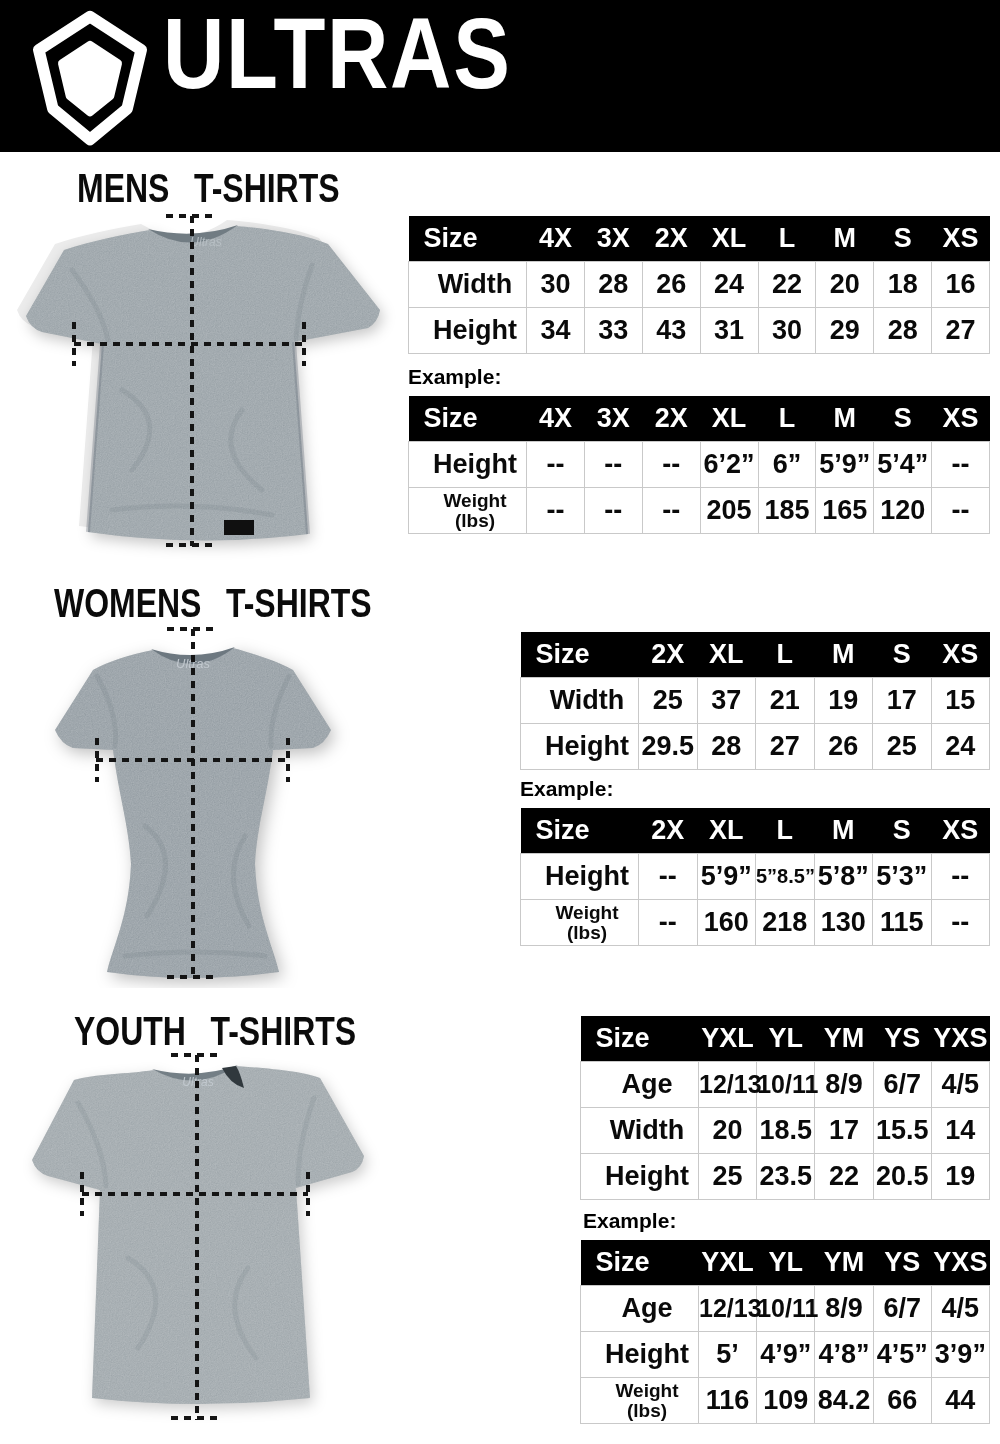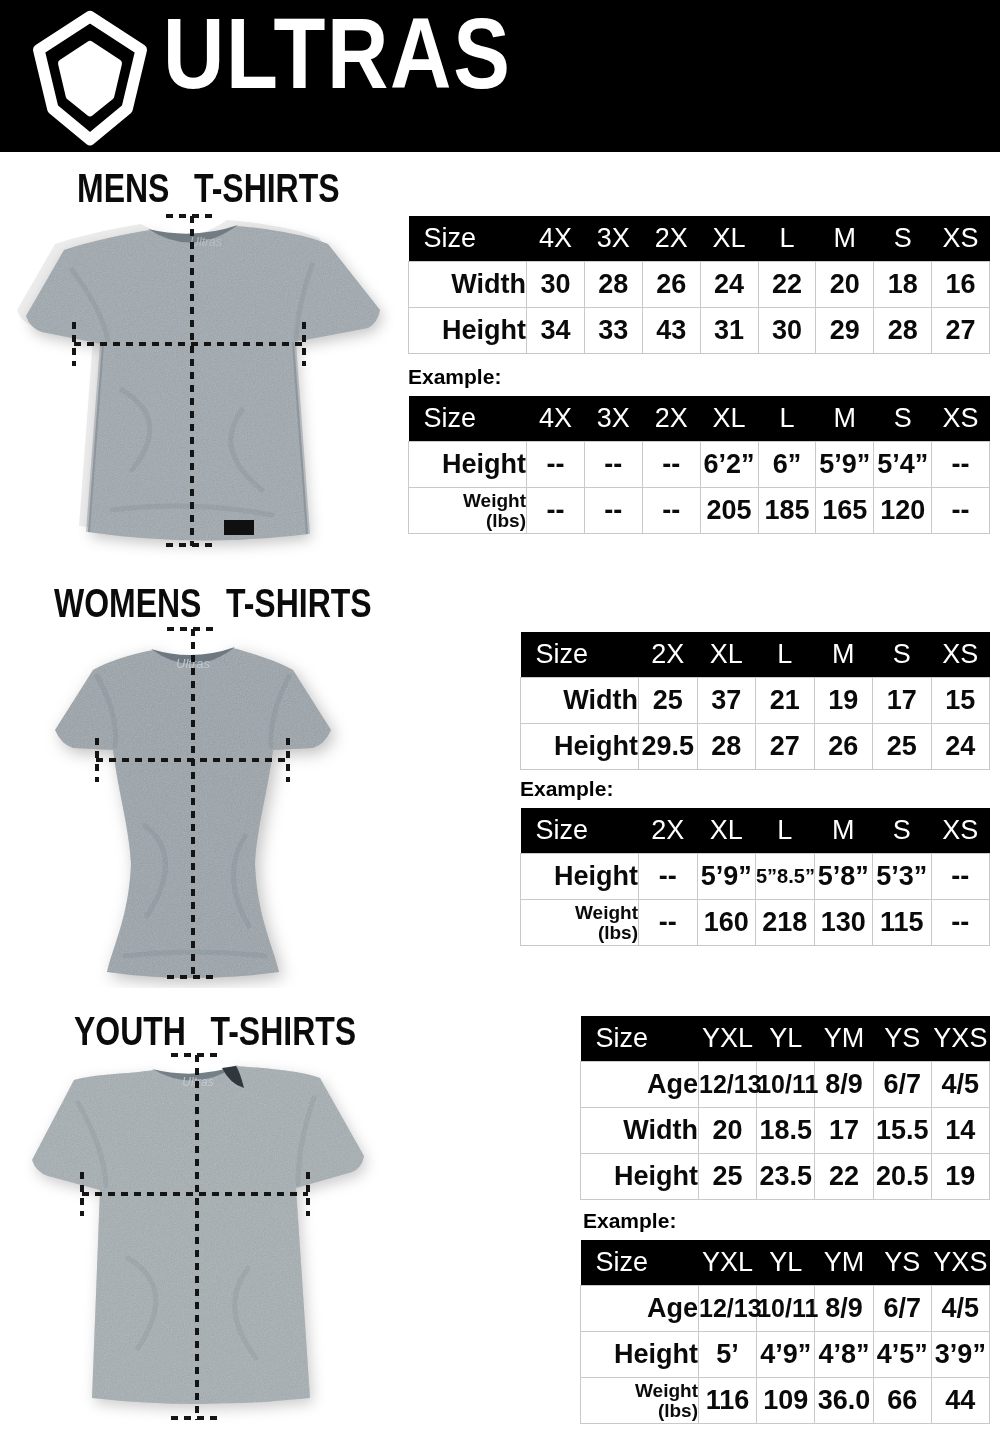--- a/index.html
+++ b/index.html
@@ -21,25 +21,25 @@
   #womens-title{left:54px;top:580px;}
   #youth-title{left:74px;top:1008px;}
 
   .example-label{position:absolute;font-weight:700;font-size:21px;color:#000;}
   #mens-example-label{left:408px;top:365px;}
   #womens-example-label{left:520px;top:777px;}
   #youth-example-label{left:583px;top:1209px;}
 
   
   .tbl{position:absolute;border-collapse:collapse;table-layout:fixed;background:#fff;}
-  .tbl thead th{background:#000;color:#fff;border:0;font-weight:400;font-size:27px;height:45px;padding:0;}
+  .tbl thead th{background:#000;color:#fff;border:0;font-weight:700;font-size:27px;height:45px;padding:0;}
   .tbl thead th.first{text-align:left;padding-left:15px;}
   .tbl tbody th,.tbl tbody td{border:1px solid #c9c9c9;font-weight:700;font-size:27px;color:#0a0a0a;
        height:45px;padding:0;background:#fff;}
-  .tbl tbody th{text-align:right;padding-left:15px;white-space:pre-line;}
+  .tbl tbody th{text-align:center;padding-left:15px;white-space:pre-line;}
   .tbl tbody td{text-align:center;}
   .tbl tbody th.lbl2{font-size:19px;line-height:1.05;}
   .tbl tbody td.mid{font-size:25px;}
   .tbl tbody td.small{font-size:20px;}
   #mens-size-tbl{left:408px;top:216px;width:582px;}
   #mens-ex-tbl{left:408px;top:396px;width:582px;}
   #womens-size-tbl{left:520px;top:632px;width:470px;}
   #womens-ex-tbl{left:520px;top:808px;width:470px;}
   #youth-size-tbl{left:580px;top:1016px;width:410px;}
   #youth-ex-tbl{left:580px;top:1240px;width:410px;}
@@ -419,20 +419,20 @@
           <td>4’9”</td>
           <td>4’8”</td>
           <td>4’5”</td>
           <td>3’9”</td>
         </tr>
         <tr>
           <th class="lbl2">Weight
 (lbs)</th>
           <td>116</td>
           <td>109</td>
-          <td>36.0</td>
+          <td>84.2</td>
           <td>66</td>
           <td>44</td>
         </tr>
       </tbody>
     </table>
 
 </div>
 
 </body></html>

